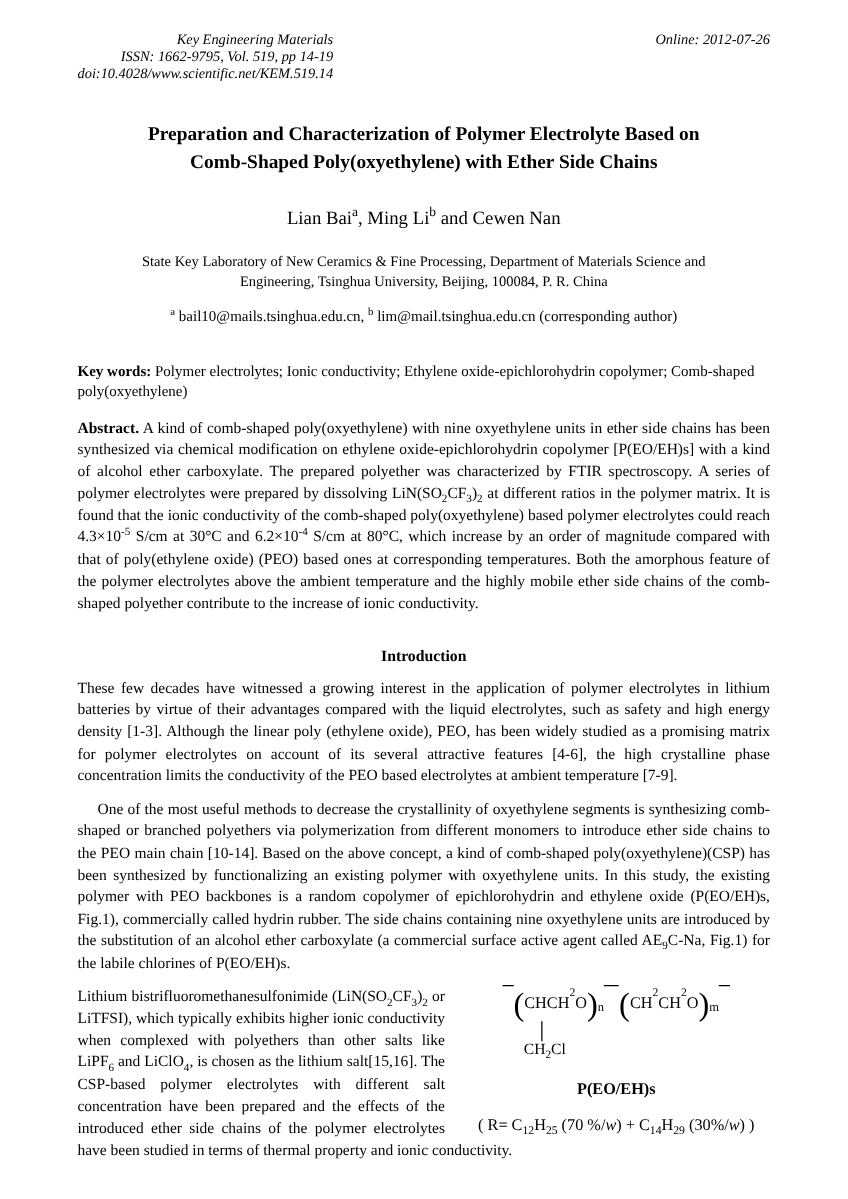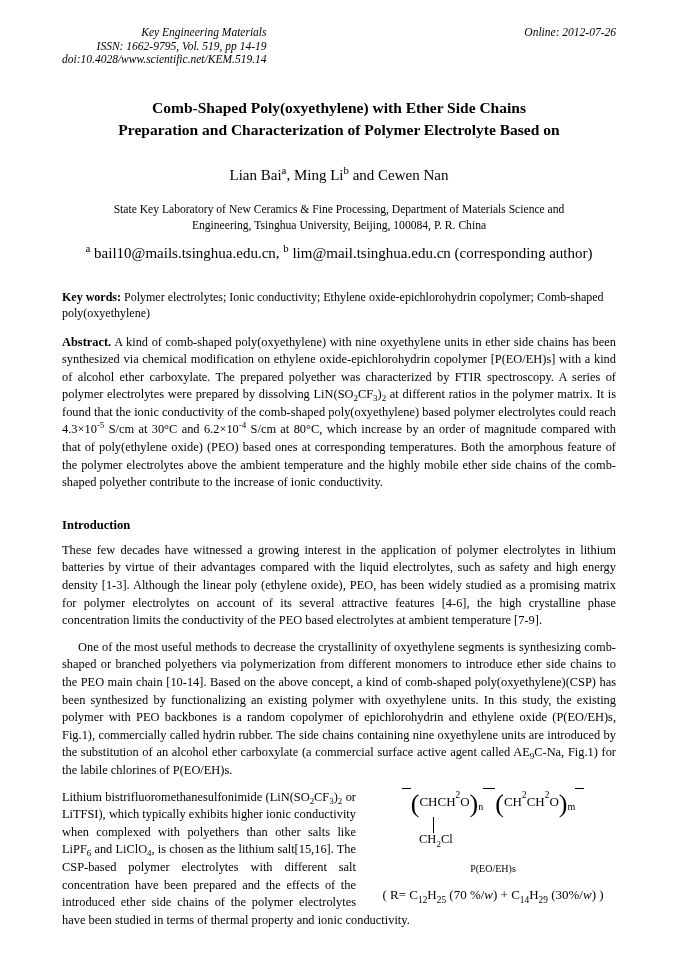--- a/index.html
+++ b/index.html
@@ -62,21 +62,21 @@
   }
   .affiliation {
     margin-top: 17px;
     text-align: center;
     font-size: 11.6px;
     line-height: 16.5px;
   }
   .emails {
     margin-top: 10px;
     text-align: center;
-    font-size: 15px;
+    font-size: 12px;
     line-height: 16px;
   }
   sup { font-size: 0.72em; vertical-align: super; line-height: 0; }
   sub { font-size: 0.72em; vertical-align: sub; line-height: 0; }
 
   
   .keywords {
     margin-top: 28px;
     font-size: 12px;
     line-height: 16.5px;
@@ -91,20 +91,21 @@
     line-height: 17.6px;
     text-align: justify;
   }
   .abstract b { font-weight: bold; }
 
   
   .section-head {
     margin-top: 26px;
     font-weight: bold;
     font-size: 12.6px;
+    text-align: center;
   }
   .body-par {
     margin-top: 9px;
     font-size: 12.4px;
     line-height: 17.6px;
     text-align: justify;
   }
   .indent { text-indent: 16px; }
 
   
@@ -174,22 +175,22 @@
     height: 16px;
     background: #000;
   }
   .ch2cl {
     position: absolute;
     left: 49px;
     top: 15px;
     font-size: 12.5px;
   }
   .fig-label-bold {
-    font-weight: normal;
-    font-size: 10px;
+    font-weight: bold;
+    font-size: 13px;
     margin-top: 2px;
   }
   .fig-chem {
     font-size: 12.6px;
     margin-top: 13px;
   }
   .fig-note {
     font-size: 13px;
     margin-top: 13px;
   }
@@ -203,22 +204,22 @@
   <div class="header">
     <div class="header-left">
       <div class="header-line">Key Engineering Materials</div>
       <div class="header-line">ISSN: 1662-9795, Vol. 519, pp 14-19</div>
       <div class="header-line">doi:10.4028/www.scientific.net/KEM.519.14</div>
     </div>
     <div class="header-right">Online: 2012-07-26</div>
   </div>
 
   <div class="title">
+    <div>Preparation and Characterization of Polymer Electrolyte Based on</div>
     <div>Comb-Shaped Poly(oxyethylene) with Ether Side Chains</div>
-    <div>Preparation and Characterization of Polymer Electrolyte Based on</div>
   </div>
 
   <div class="authors">
     <span>Lian Bai</span><sup>a</sup><span>, </span><span>Ming Li</span><sup>b</sup><span> and </span><span>Cewen Nan</span>
   </div>
 
   <div class="affiliation">
     <div>State Key Laboratory of New Ceramics &amp; Fine Processing,  Department of Materials Science and</div>
     <div>Engineering, Tsinghua University, Beijing, 100084, P. R. China</div>
   </div>

